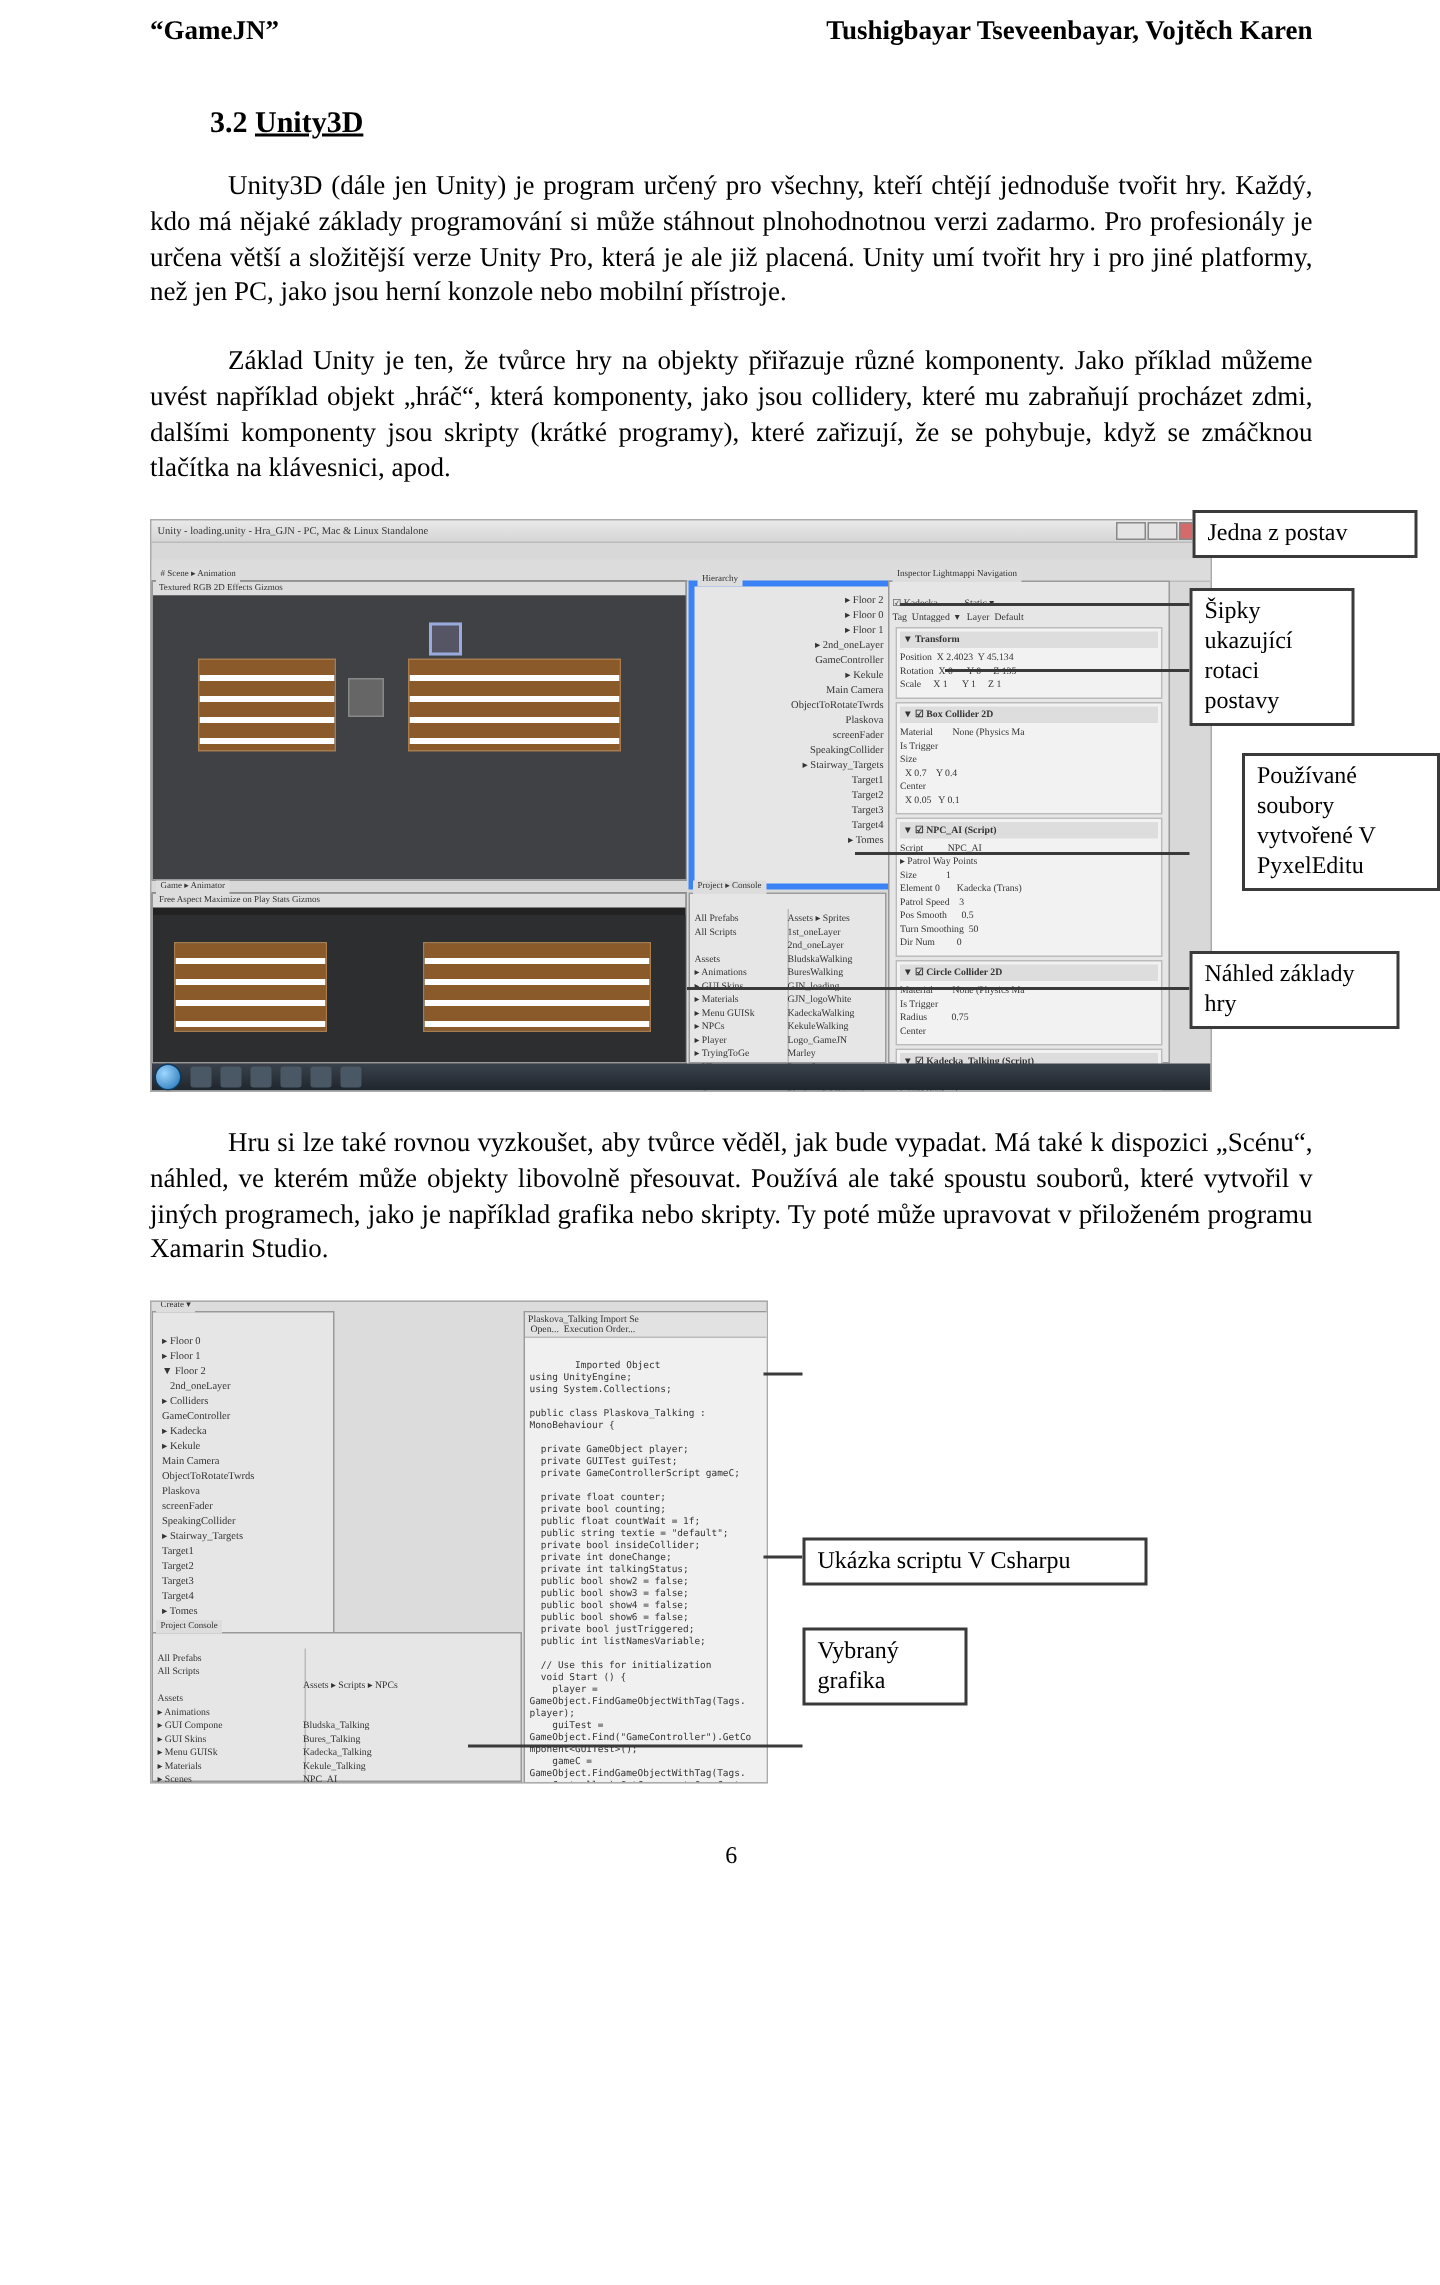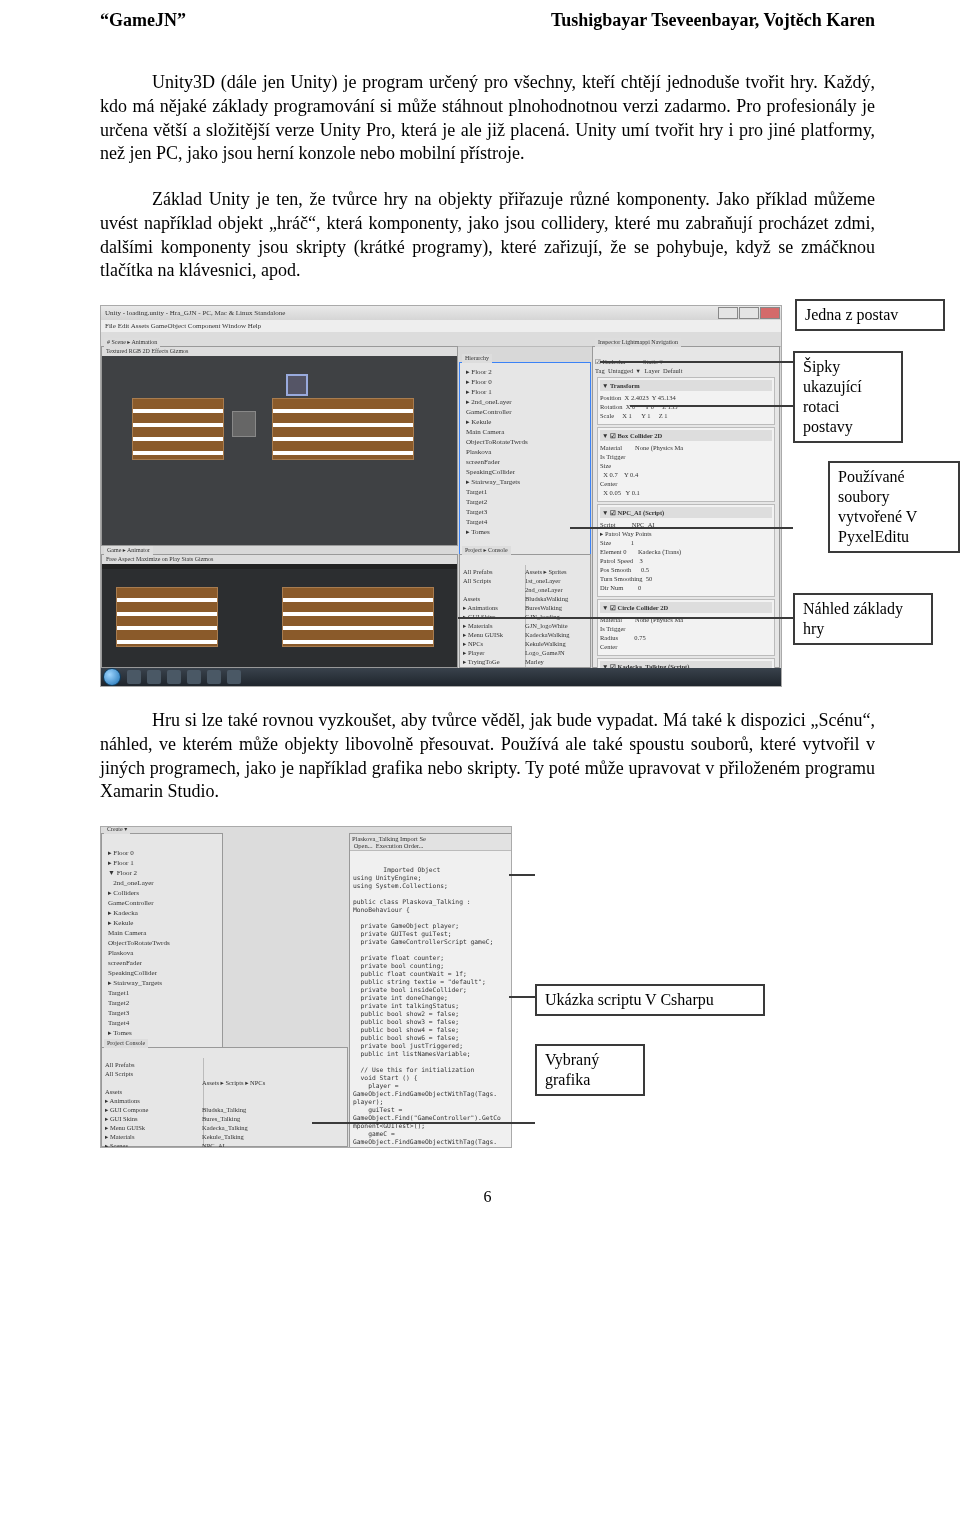--- a/index.html
+++ b/index.html
@@ -39,20 +39,21 @@
     position: relative;
     margin: 12px 0 22px 0;
   }
   .unity-shot {
     width: 680px;
     height: 380px;
     background: #d8d8d8;
     border: 1px solid #aaa;
     position: relative;
     overflow: hidden;
+    padding-left: 26px;
   }
   .unity-titlebar {
     position: absolute;
     top: 0; left: 0; right: 0;
     height: 14px;
     background: linear-gradient(#e9e9e9, #d5d5d5);
     border-bottom: 1px solid #bbb;
     font-size: 7px;
     padding-left: 4px;
     line-height: 14px;
@@ -132,27 +133,28 @@
   }
   .game-panel {
     position: absolute;
     top: 248px; left: 0;
     width: 355px; height: 112px;
     background: #222;
     border: 1px solid #999;
   }
   .hierarchy-panel {
     position: absolute;
-    top: 56px; left: 358px;
+    top: 40px; left: 358px;
     width: 130px; height: 198px;
     background: #e6e6e6;
-    border: 1px solid #3b82f6;
+    border: 4px solid #3b82f6;
     font-size: 7px;
     color: #333;
     line-height: 10px;
+    text-align: right;
   }
   .panel-label {
     position: absolute;
     top: -9px; left: 2px;
     height: 9px;
     background: #ddd;
     font-size: 6px;
     padding: 0 3px;
     line-height: 9px;
   }
@@ -306,35 +308,38 @@
 </head>
 <body>
 
 <div class="page">
 
   <div class="header">
     <span>“GameJN”</span>
     <span>Tushigbayar Tseveenbayar, Vojtěch Karen</span>
   </div>
 
+  <div class="section-title">
+    <span>3.2</span>
+    <span class="underline">Unity3D</span>
+  </div>
 
   <p class="para">Unity3D (dále jen Unity) je program určený pro všechny, kteří chtějí jednoduše tvořit hry. Každý, kdo má nějaké základy programování si může stáhnout plnohodnotnou verzi zadarmo. Pro profesionály je určena větší a složitější verze Unity Pro, která je ale již placená. Unity umí tvořit hry i pro jiné platformy, než jen PC, jako jsou herní konzole nebo mobilní přístroje.</p>
   <p class="para">Základ Unity je ten, že tvůrce hry na objekty přiřazuje různé komponenty. Jako příklad můžeme uvést například objekt „hráč“, která komponenty, jako jsou collidery, které mu zabraňují procházet zdmi, dalšími komponenty jsou skripty (krátké programy), které zařizují, že se pohybuje, když se zmáčknou tlačítka na klávesnici, apod.</p>
 
   <div class="figure-wrap">
     <div class="unity-shot">
       <div class="unity-titlebar">
         <span>Unity - loading.unity - Hra_GJN - PC, Mac &amp; Linux Standalone</span>
         <div class="win-buttons">
           <span></span>
           <span></span>
           <span class="close"></span>
         </div>
       </div>
-      <div class="menubar">File  Edit  Assets  GameObject  Component  Window  Help</div>
       <div class="toolbar"></div>
 
       <div class="scene-panel">
         <div class="scene-tab"># Scene  ▸  Animation</div>
         <div class="scene-bar">Textured   RGB    2D   Effects  Gizmos</div>
         <div class="scene-content">
           <div class="brown-block" style="top:42px; left:30px; width:90px; height:60px;"></div>
           <div class="brown-block" style="top:42px; left:170px; width:140px; height:60px;"></div>
           <div style="position:absolute; top:18px; left:184px; width:18px; height:18px; border:2px solid #9ad; background:#556;"></div>
           <div style="position:absolute; top:55px; left:130px; width:22px; height:24px; background:#666; border:1px solid #888;"></div>

